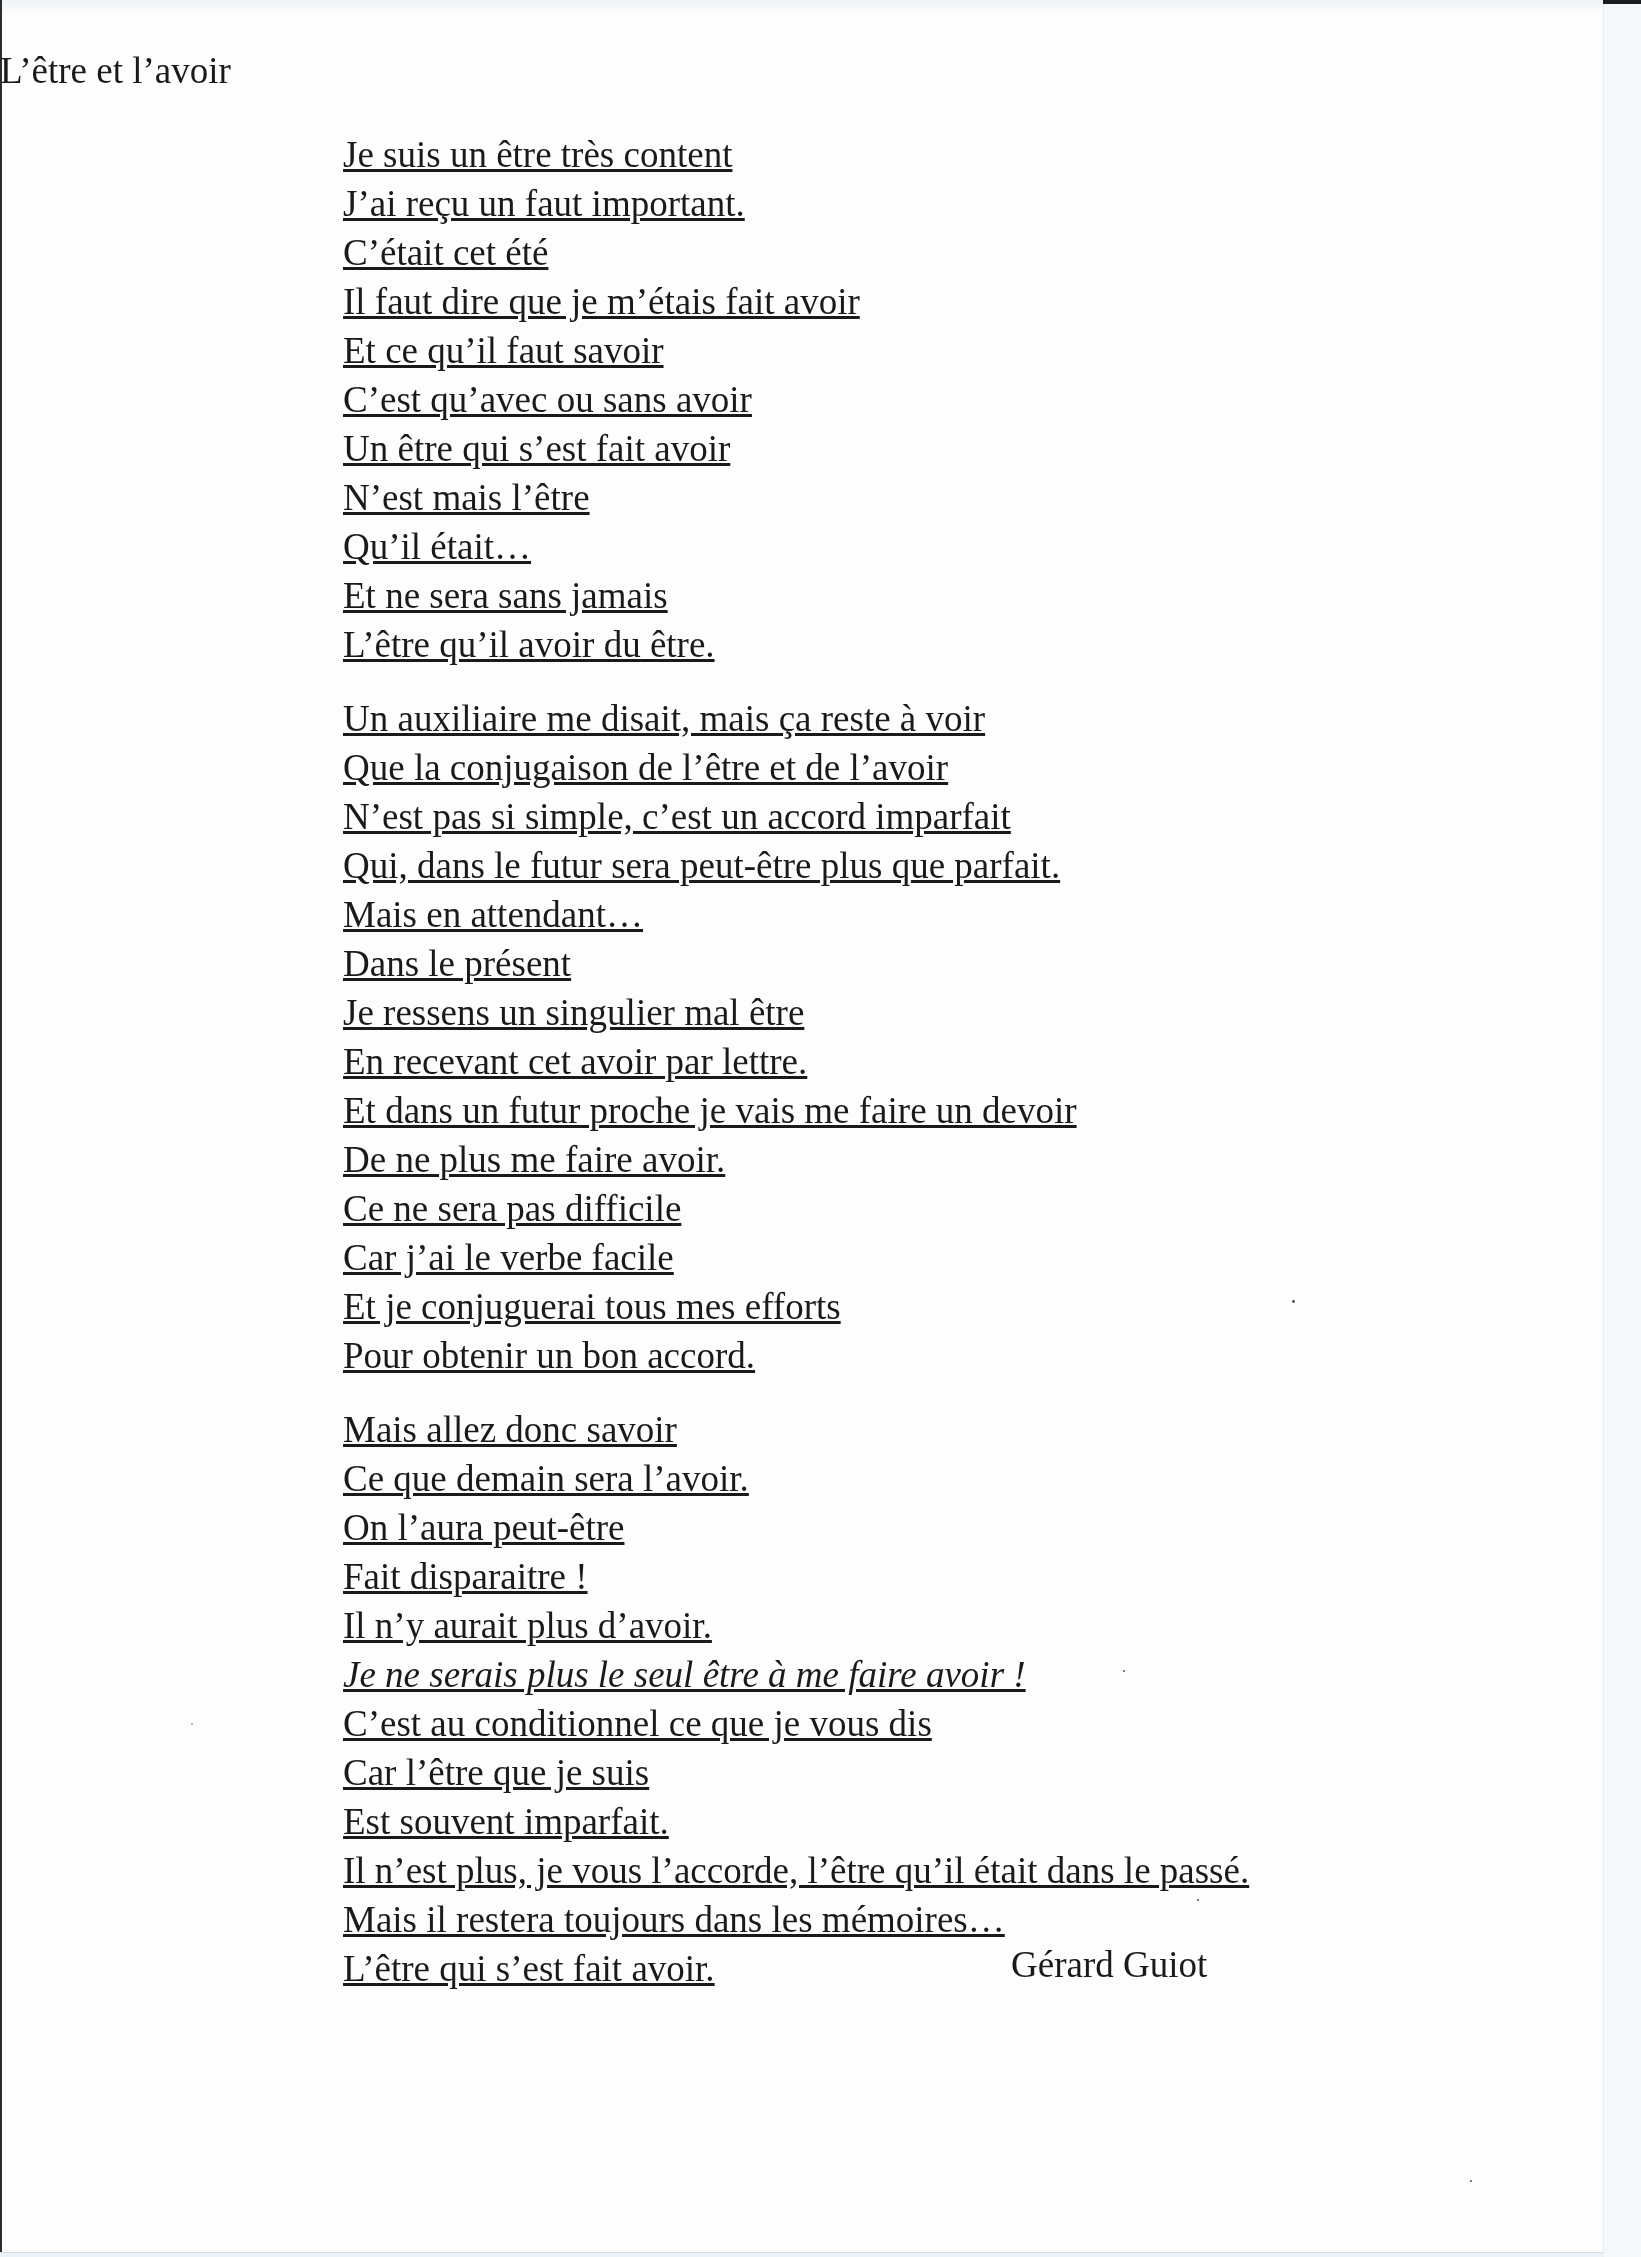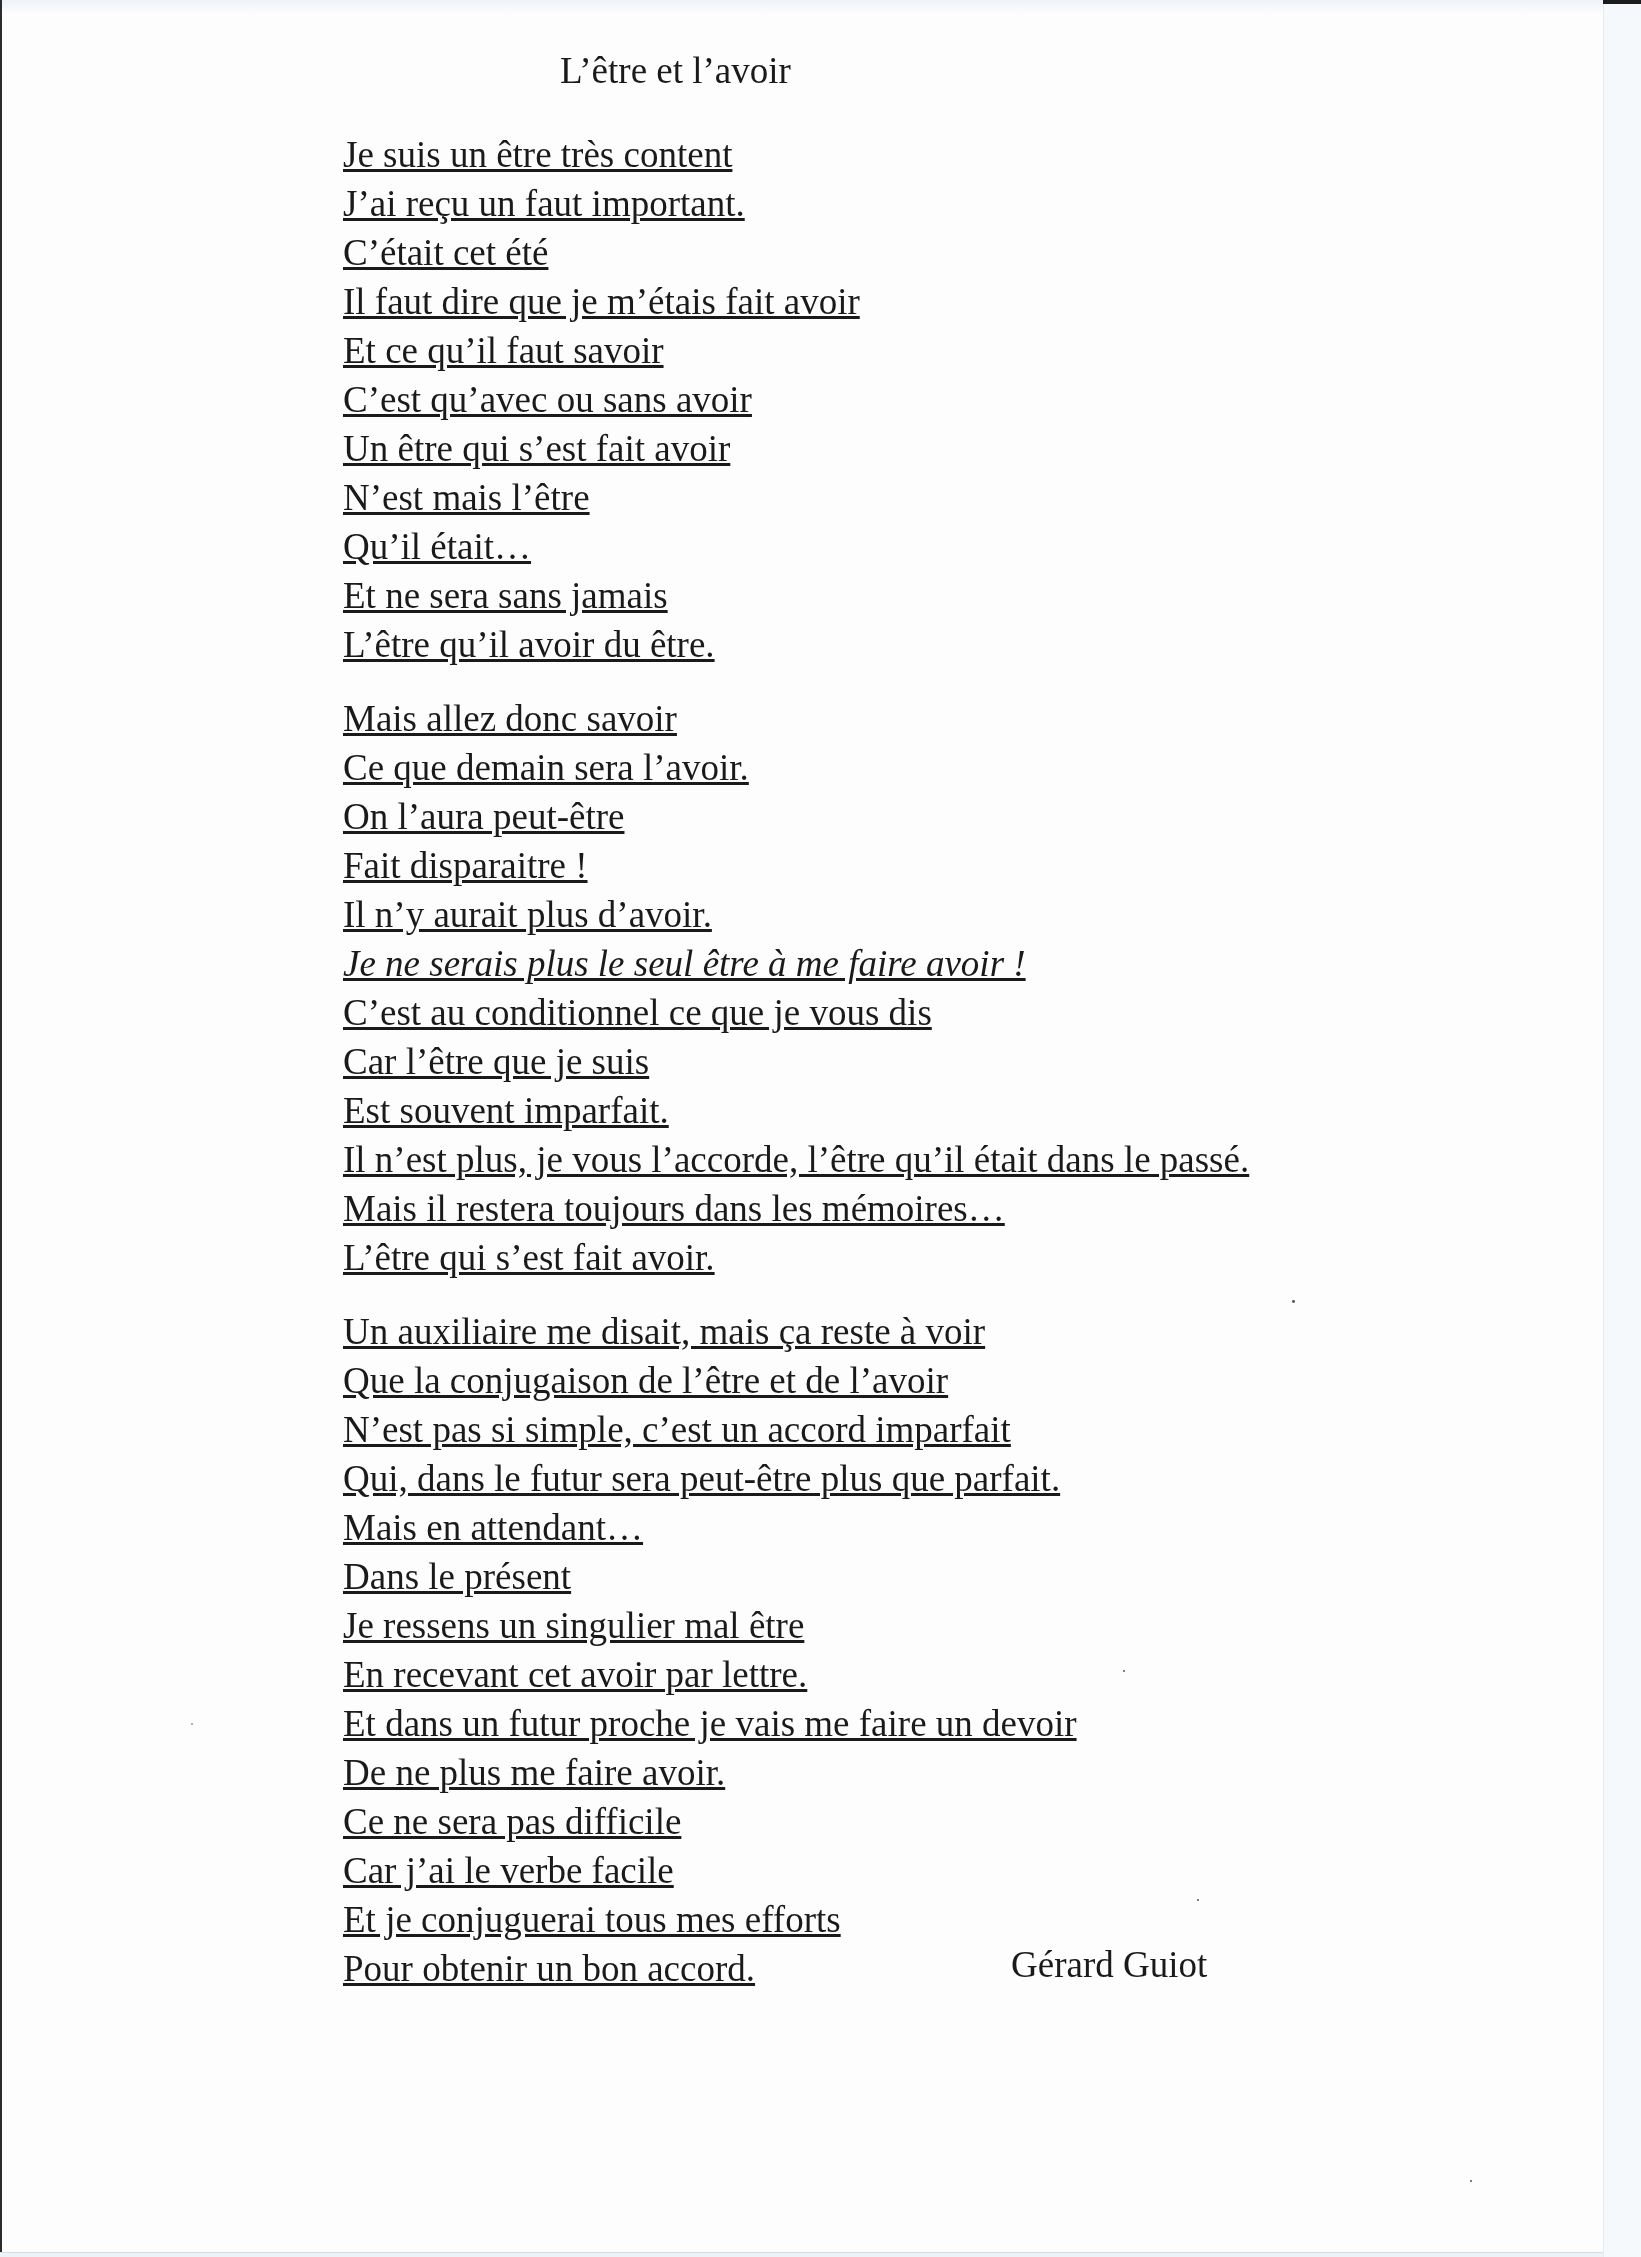--- a/index.html
+++ b/index.html
@@ -48,24 +48,23 @@
       background: linear-gradient(#eef2f8, rgba(253,253,254,0));
     }
     .speck {
       position: absolute;
       width: 2.9px; height: 2.9px;
       border-radius: 50%;
       background: #555;
     }
     .title {
       position: absolute;
-      left: 16px;
+      left: 0;
       width: 1319px;
       top: 46px;
-      text-align: center;
       font-size: 37px;
       line-height: 49px;
       white-space: nowrap;
     }
     .poem {
       position: absolute;
       left: 343px;
       top: 130px;
       font-size: 37px;
       line-height: 49px;
@@ -116,45 +115,45 @@
     <span class="line">Il faut dire que je m’étais fait avoir</span>
     <span class="line">Et ce qu’il faut savoir</span>
     <span class="line">C’est qu’avec ou sans avoir</span>
     <span class="line">Un être qui s’est fait avoir</span>
     <span class="line">N’est mais l’être</span>
     <span class="line">Qu’il était…</span>
     <span class="line">Et ne sera sans jamais</span>
     <span class="line">L’être qu’il avoir du être.</span>
   </div>
   <div class="stanza">
-    <span class="line">Mais allez donc savoir</span>
-    <span class="line">Ce que demain sera l’avoir.</span>
-    <span class="line">On l’aura peut-être</span>
-    <span class="line">Fait disparaitre !</span>
-    <span class="line">Il n’y aurait plus d’avoir.</span>
-    <span class="line italic">Je ne serais plus le seul être à me faire avoir !</span>
-    <span class="line">C’est au conditionnel ce que je vous dis</span>
-    <span class="line">Car l’être que je suis</span>
-    <span class="line">Est souvent imparfait.</span>
-    <span class="line">Il n’est plus, je vous l’accorde, l’être qu’il était dans le passé.</span>
-    <span class="line">Mais il restera toujours dans les mémoires…</span>
-    <span class="line">L’être qui s’est fait avoir.</span>
-  </div>
-  <div class="stanza">
     <span class="line">Un auxiliaire me disait, mais ça reste à voir</span>
     <span class="line">Que la conjugaison de l’être et de l’avoir</span>
     <span class="line">N’est pas si simple, c’est un accord imparfait</span>
     <span class="line">Qui, dans le futur sera peut-être plus que parfait.</span>
     <span class="line">Mais en attendant…</span>
     <span class="line">Dans le présent</span>
     <span class="line">Je ressens un singulier mal être</span>
     <span class="line">En recevant cet avoir par lettre.</span>
     <span class="line">Et dans un futur proche je vais me faire un devoir</span>
     <span class="line">De ne plus me faire avoir.</span>
     <span class="line">Ce ne sera pas difficile</span>
     <span class="line">Car j’ai le verbe facile</span>
     <span class="line">Et je conjuguerai tous mes efforts</span>
     <span class="line">Pour obtenir un bon accord.</span>
   </div>
+  <div class="stanza">
+    <span class="line">Mais allez donc savoir</span>
+    <span class="line">Ce que demain sera l’avoir.</span>
+    <span class="line">On l’aura peut-être</span>
+    <span class="line">Fait disparaitre !</span>
+    <span class="line">Il n’y aurait plus d’avoir.</span>
+    <span class="line italic">Je ne serais plus le seul être à me faire avoir !</span>
+    <span class="line">C’est au conditionnel ce que je vous dis</span>
+    <span class="line">Car l’être que je suis</span>
+    <span class="line">Est souvent imparfait.</span>
+    <span class="line">Il n’est plus, je vous l’accorde, l’être qu’il était dans le passé.</span>
+    <span class="line">Mais il restera toujours dans les mémoires…</span>
+    <span class="line">L’être qui s’est fait avoir.</span>
+  </div>
 </div>
 
 <div class="signature">Gérard Guiot</div>
 
 
 </body></html>

